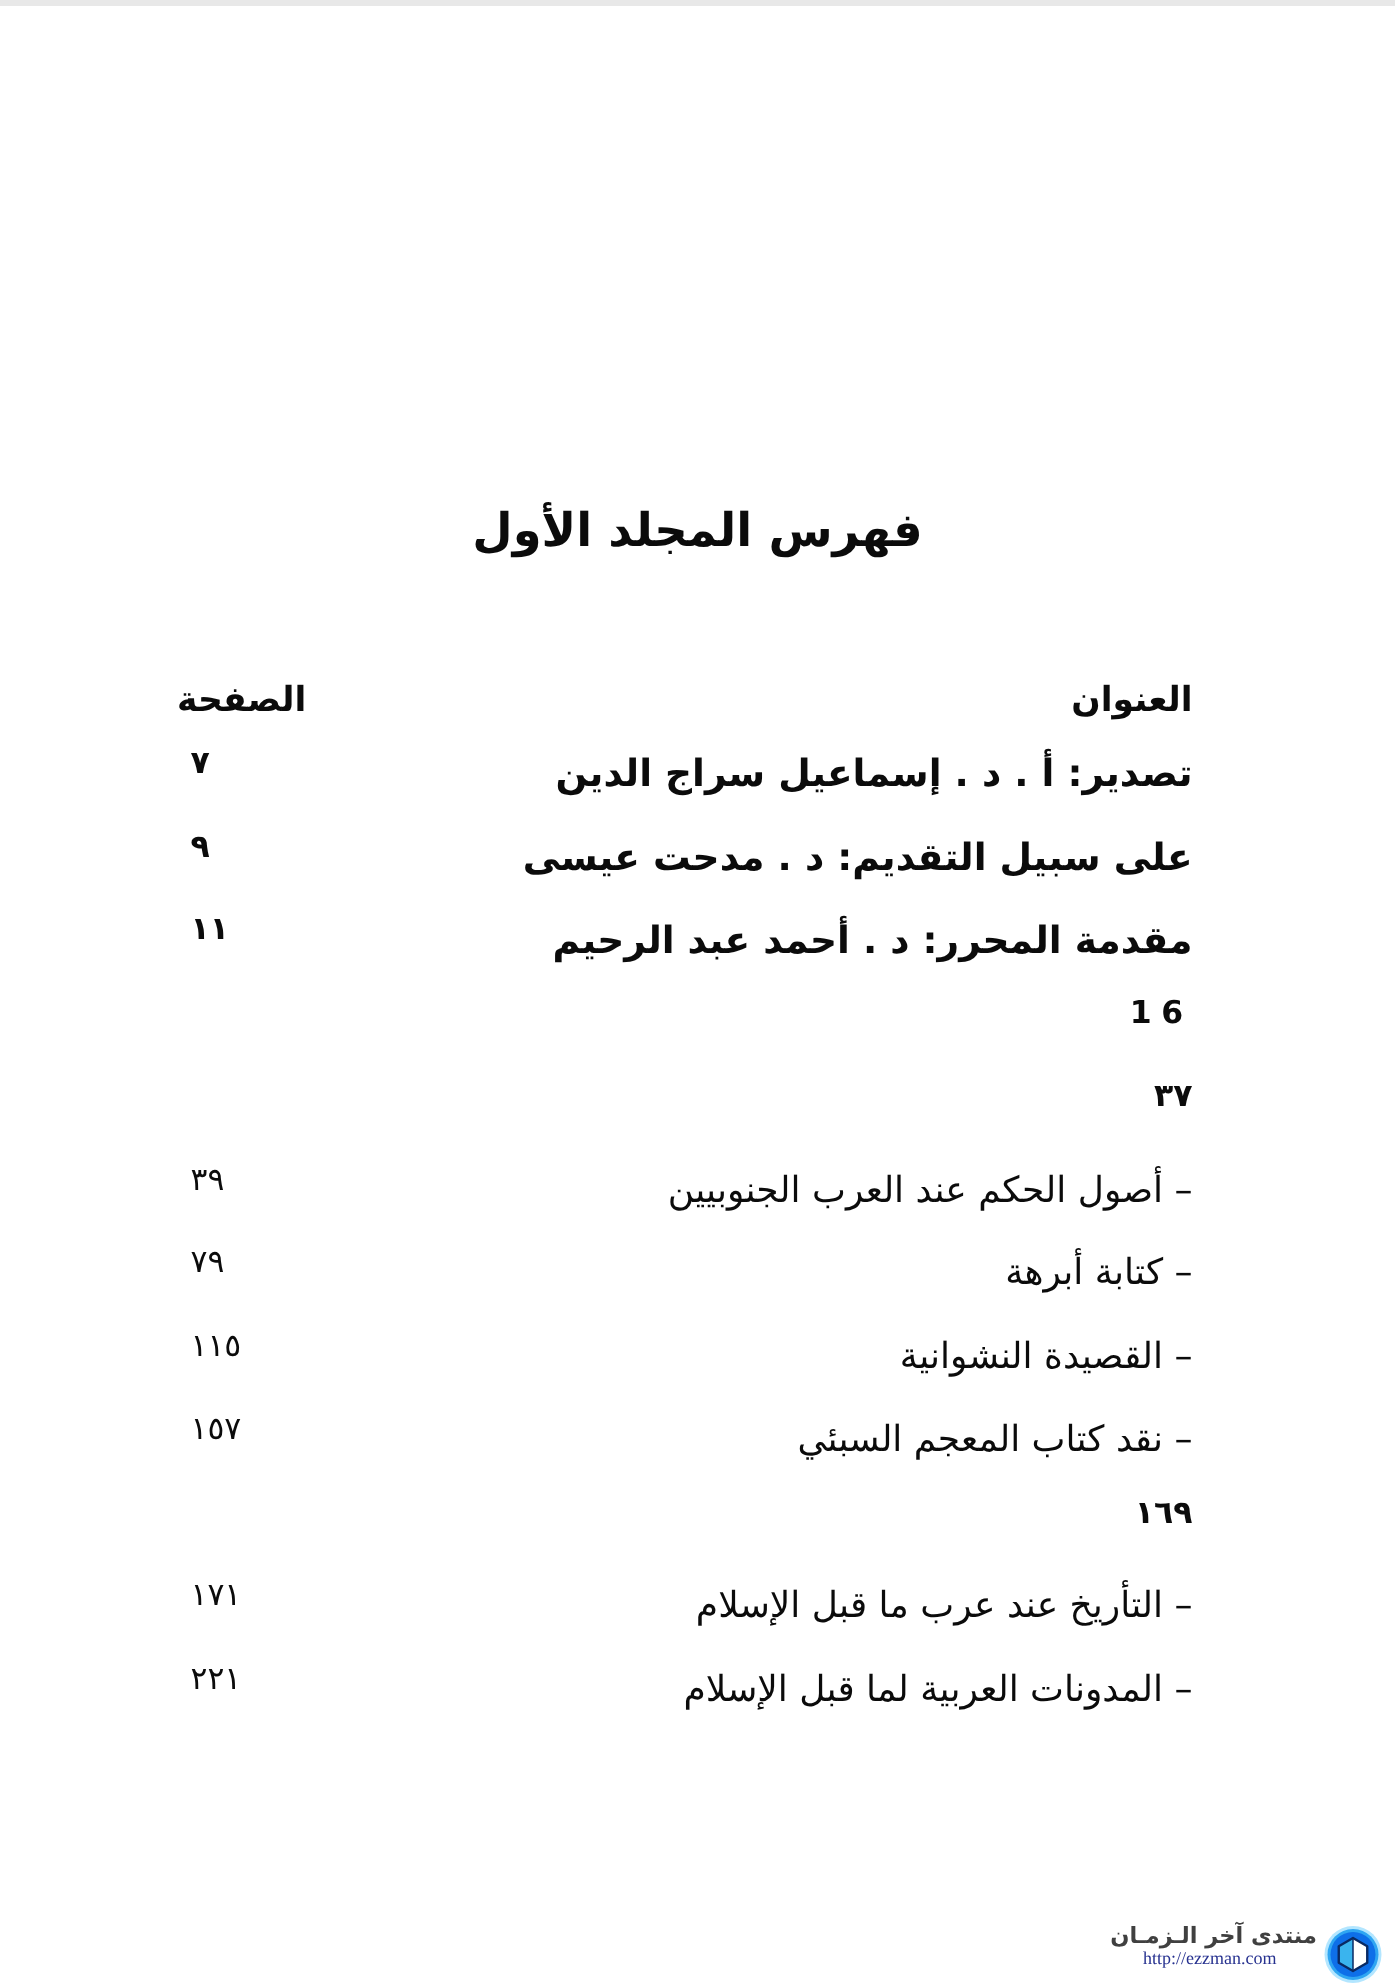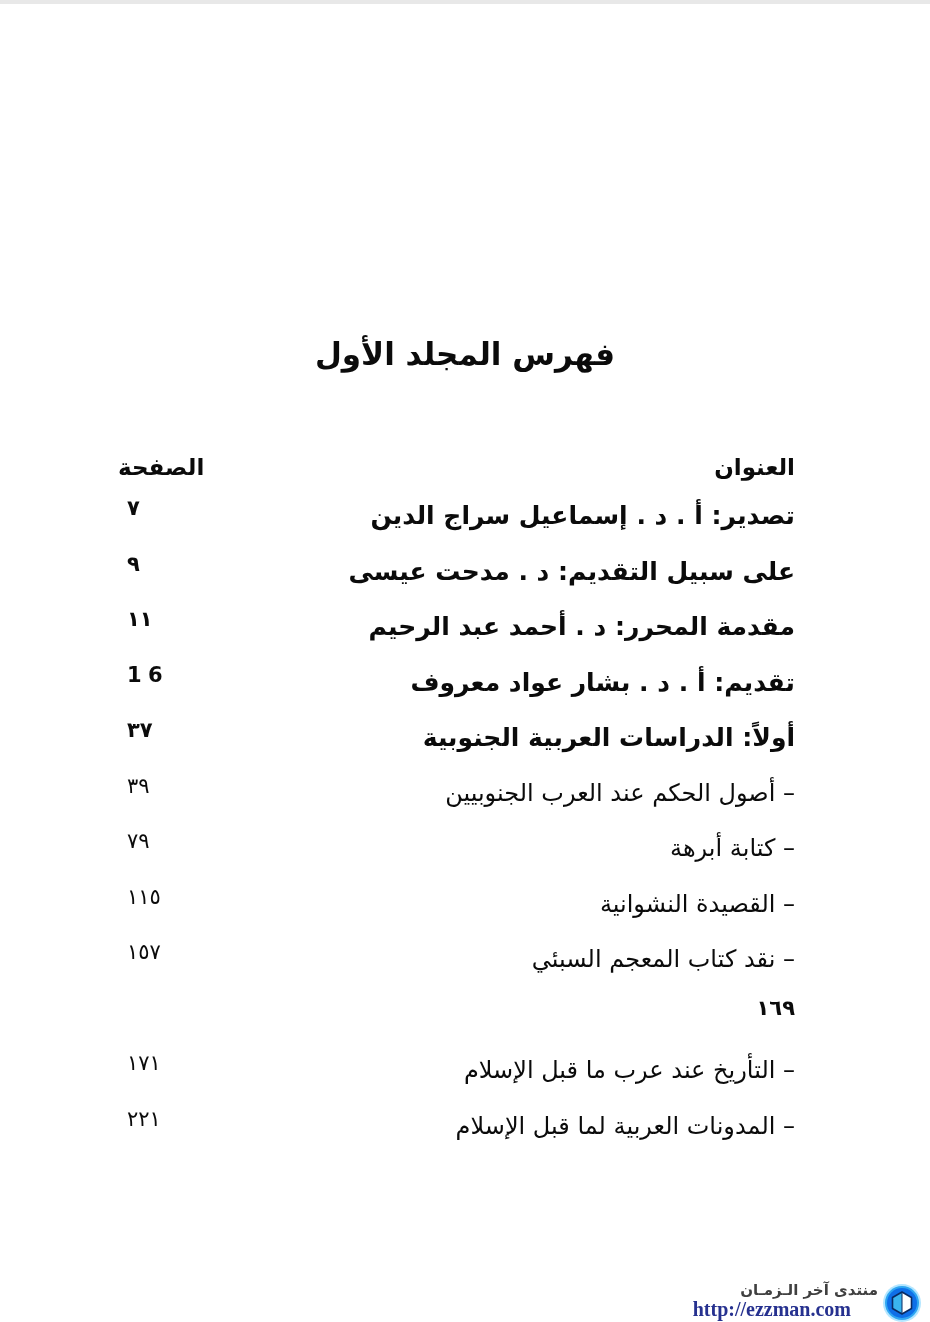--- a/index.html
+++ b/index.html
@@ -75,22 +75,22 @@
     font-size: 15px;
     font-weight: bold;
     color: #404040;
     white-space: nowrap;
   }
   .wm-url {
     position: absolute;
     top: 1294px;
     right: 79px;
     font-family: "Liberation Serif", serif;
-    font-size: 20px;
-    font-weight: bold;
+    font-size: 12px;
+    font-weight: normal;
     color: #26318f;
     white-space: nowrap;
     text-align: center;
   }
   .wm-logo {
     position: absolute;
     top: 1279px;
     right: 8px;
     width: 40px;
     height: 40px;
@@ -114,25 +114,23 @@
   </div>
   <div class="toc-row bold-row" style="top:552px">
     <span class="entry">على سبيل التقديم: د . مدحت عيسى</span>
     <span class="num">٩</span>
   </div>
   <div class="toc-row bold-row" style="top:607px">
     <span class="entry">مقدمة المحرر: د . أحمد عبد الرحيم</span>
     <span class="num">١١</span>
   </div>
   <div class="toc-row bold-row" style="top:663px">
-    <span class="entry">تقديم: أ . د . بشار عواد معروف</span>
     <span class="num">16</span>
   </div>
   <div class="toc-row bold-row" style="top:718px">
-    <span class="entry">أولاً: الدراسات العربية الجنوبية</span>
     <span class="num">٣٧</span>
   </div>
   <div class="toc-row sub-row" style="top:774px">
     <span class="entry">– أصول الحكم عند العرب الجنوبيين</span>
     <span class="num">٣٩</span>
   </div>
   <div class="toc-row sub-row" style="top:829px">
     <span class="entry">– كتابة أبرهة</span>
     <span class="num">٧٩</span>
   </div>

